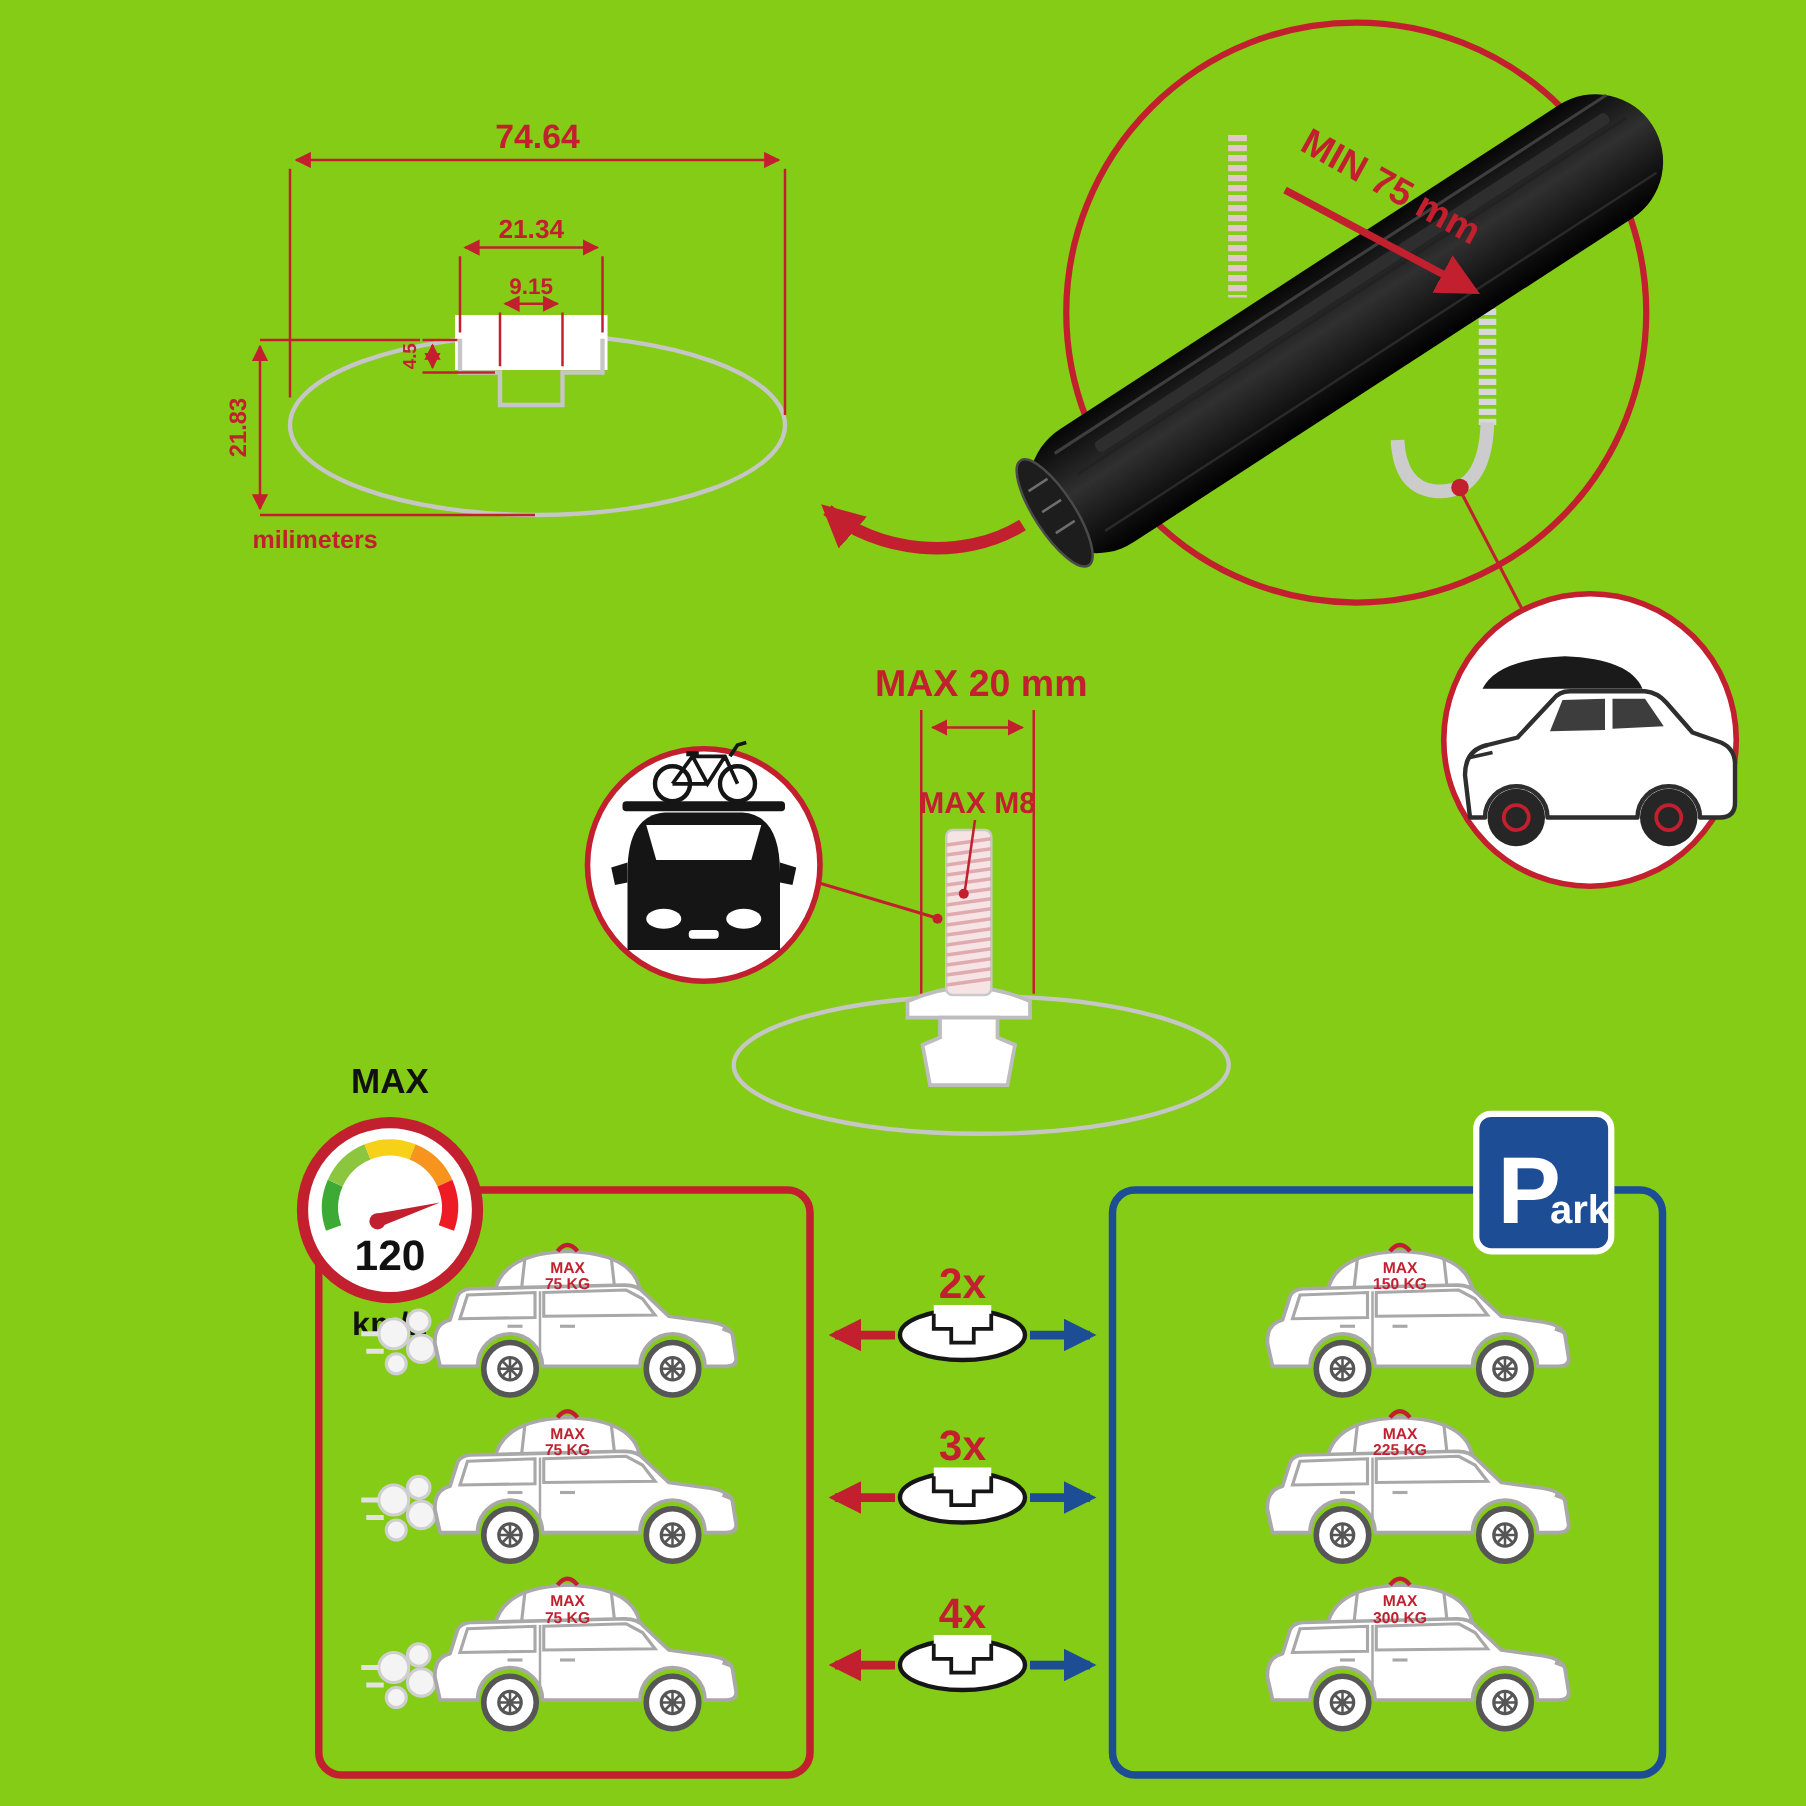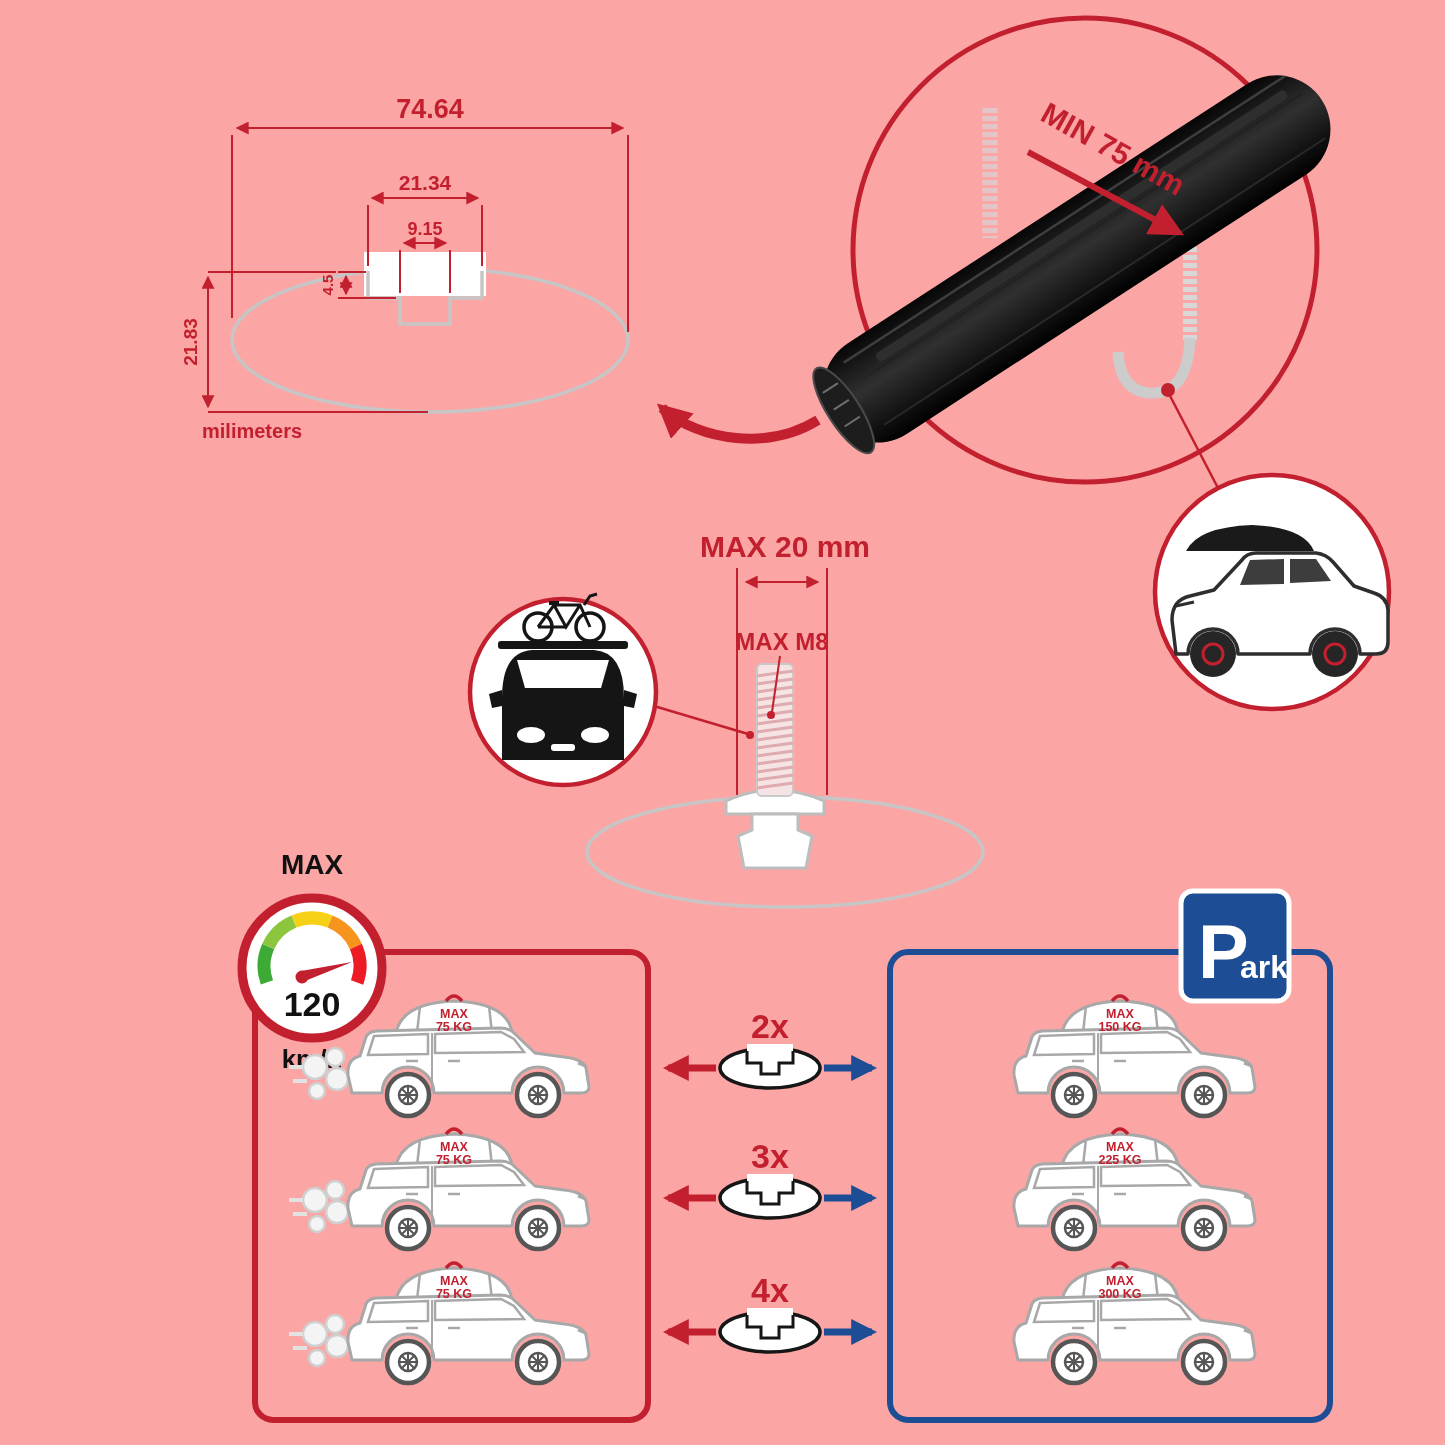--- a/index.html
+++ b/index.html
@@ -1,16 +1,16 @@
 <!DOCTYPE html>
 <html><head>
 <meta charset="utf-8">
 <style>
   html,body{margin:0;padding:0;background:#ffffff;}
-  .stage{position:relative;width:1445px;height:1445px;background:#fca5a5;overflow:hidden;}
+  .stage{position:relative;width:1445px;height:1445px;background:#84cc16;overflow:hidden;}
   svg{display:block;}
   text{font-family:"Liberation Sans","DejaVu Sans",sans-serif;}
   .dl{stroke:#c3202f;stroke-width:2;fill:none;}
   .dim{fill:#c3202f;font-weight:bold;text-anchor:middle;}
   .red-big{fill:#c3202f;font-weight:bold;font-size:30px;text-anchor:middle;}
   .red-mid{fill:#c3202f;font-weight:bold;font-size:24px;text-anchor:middle;}
   .mult{fill:#c3202f;font-weight:bold;font-size:34px;text-anchor:middle;}
   .bag{fill:#c3202f;font-weight:bold;font-size:12.5px;text-anchor:middle;}
   .blk{fill:#111;font-weight:bold;text-anchor:middle;}
   .park{fill:#fff;font-weight:bold;}

